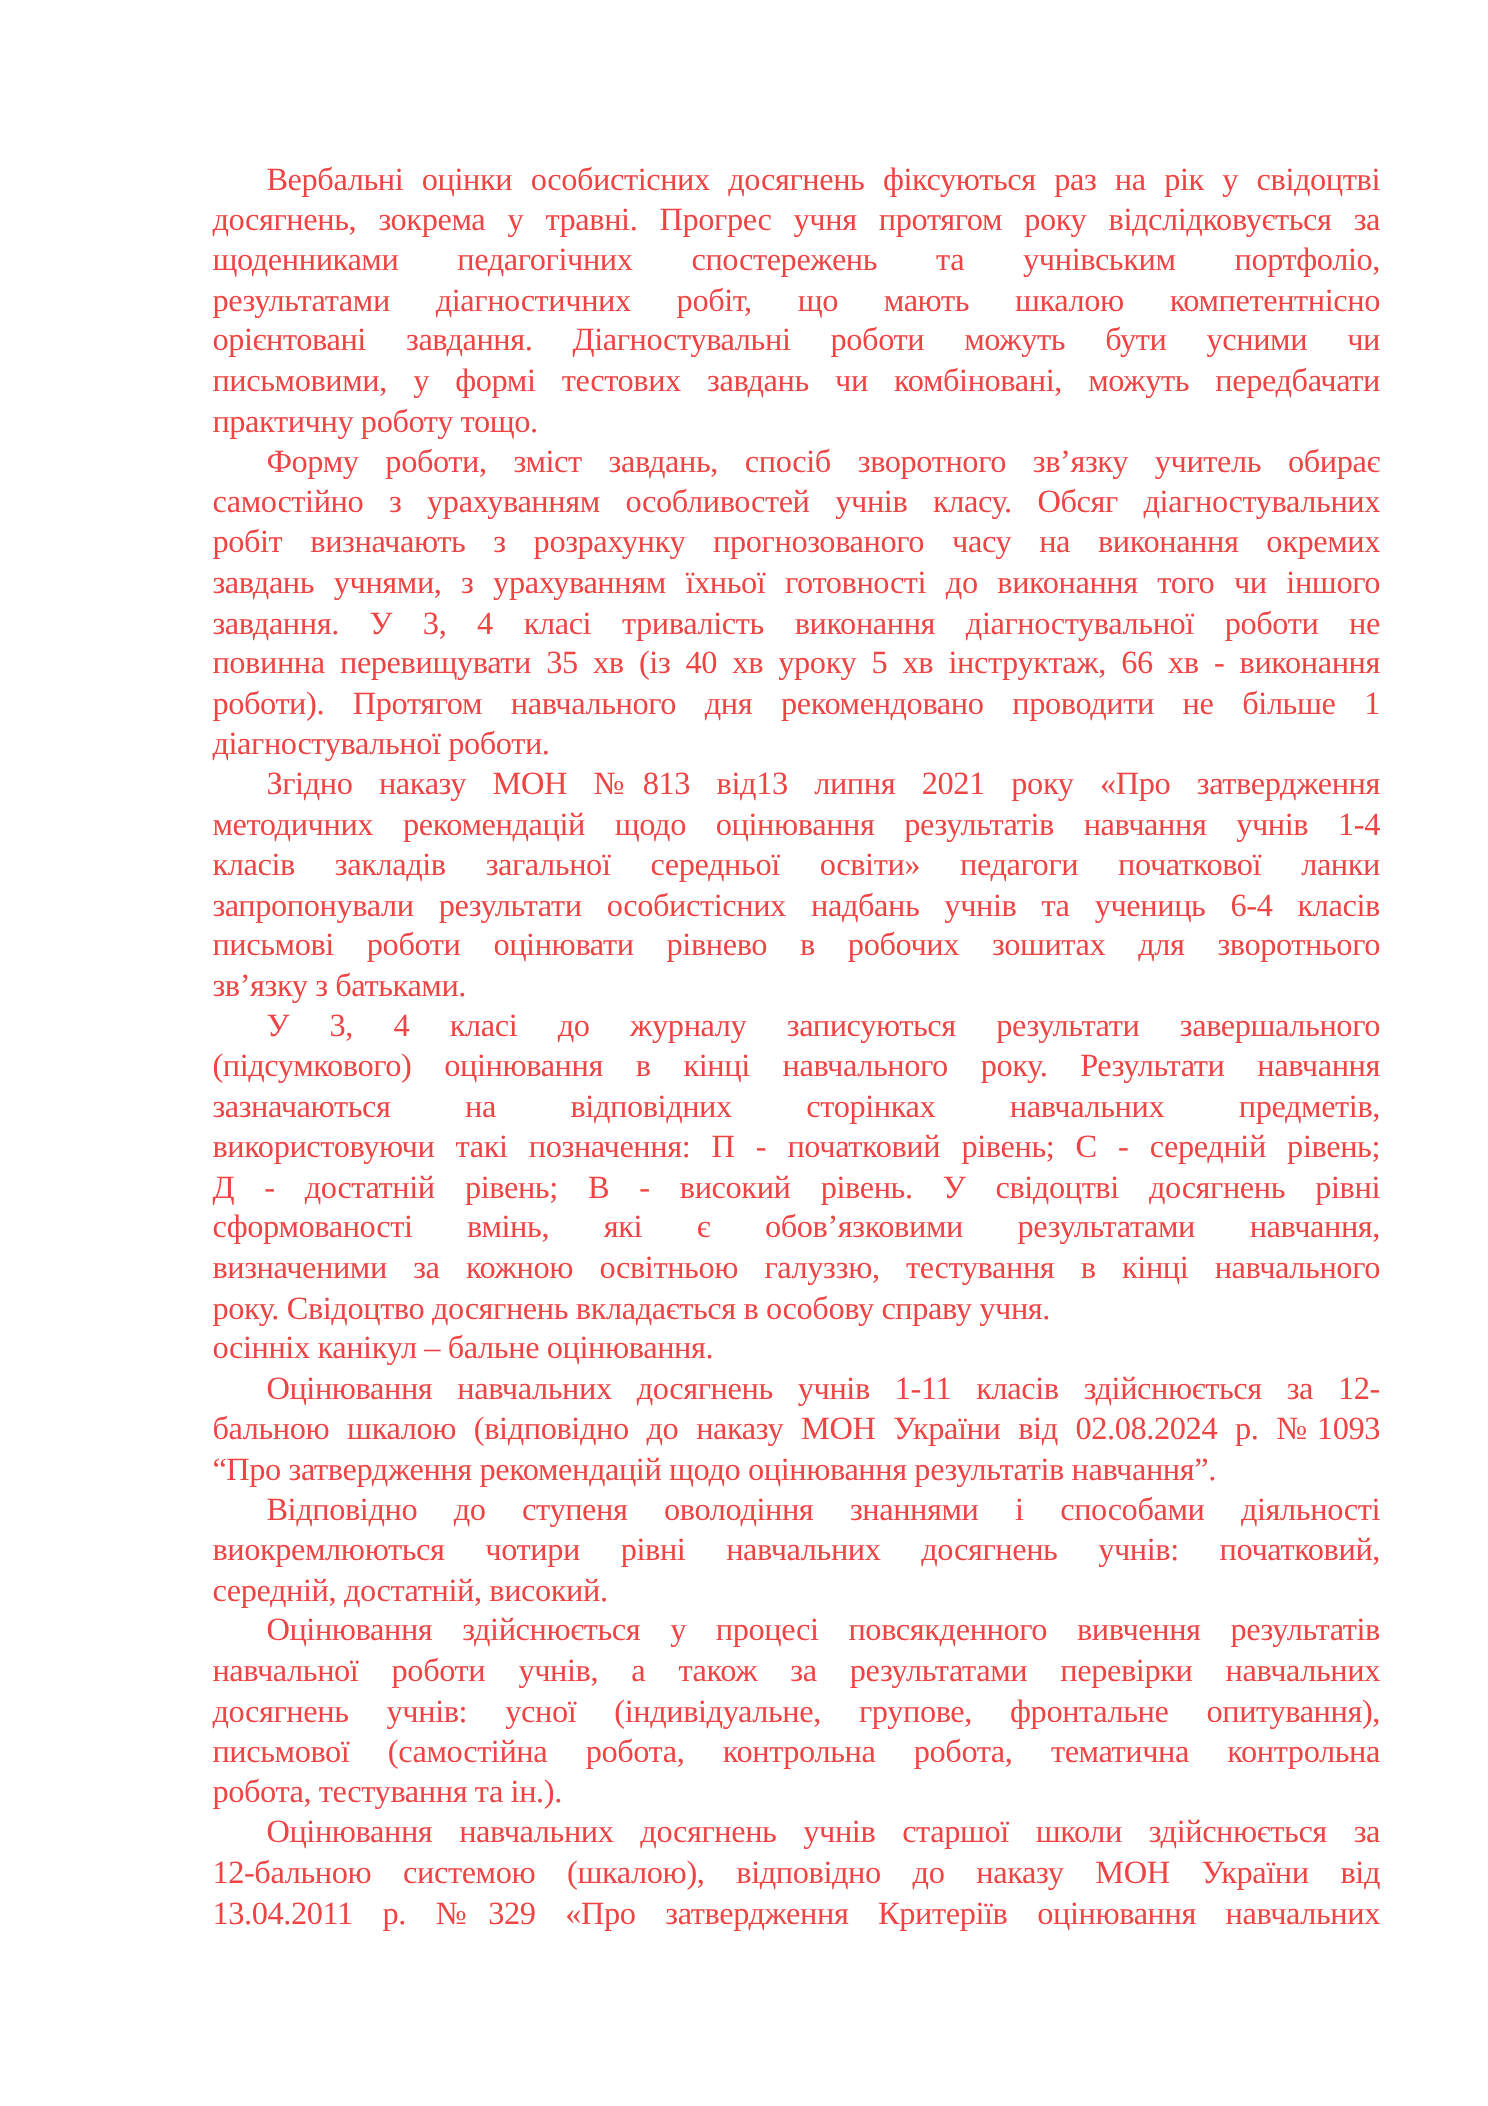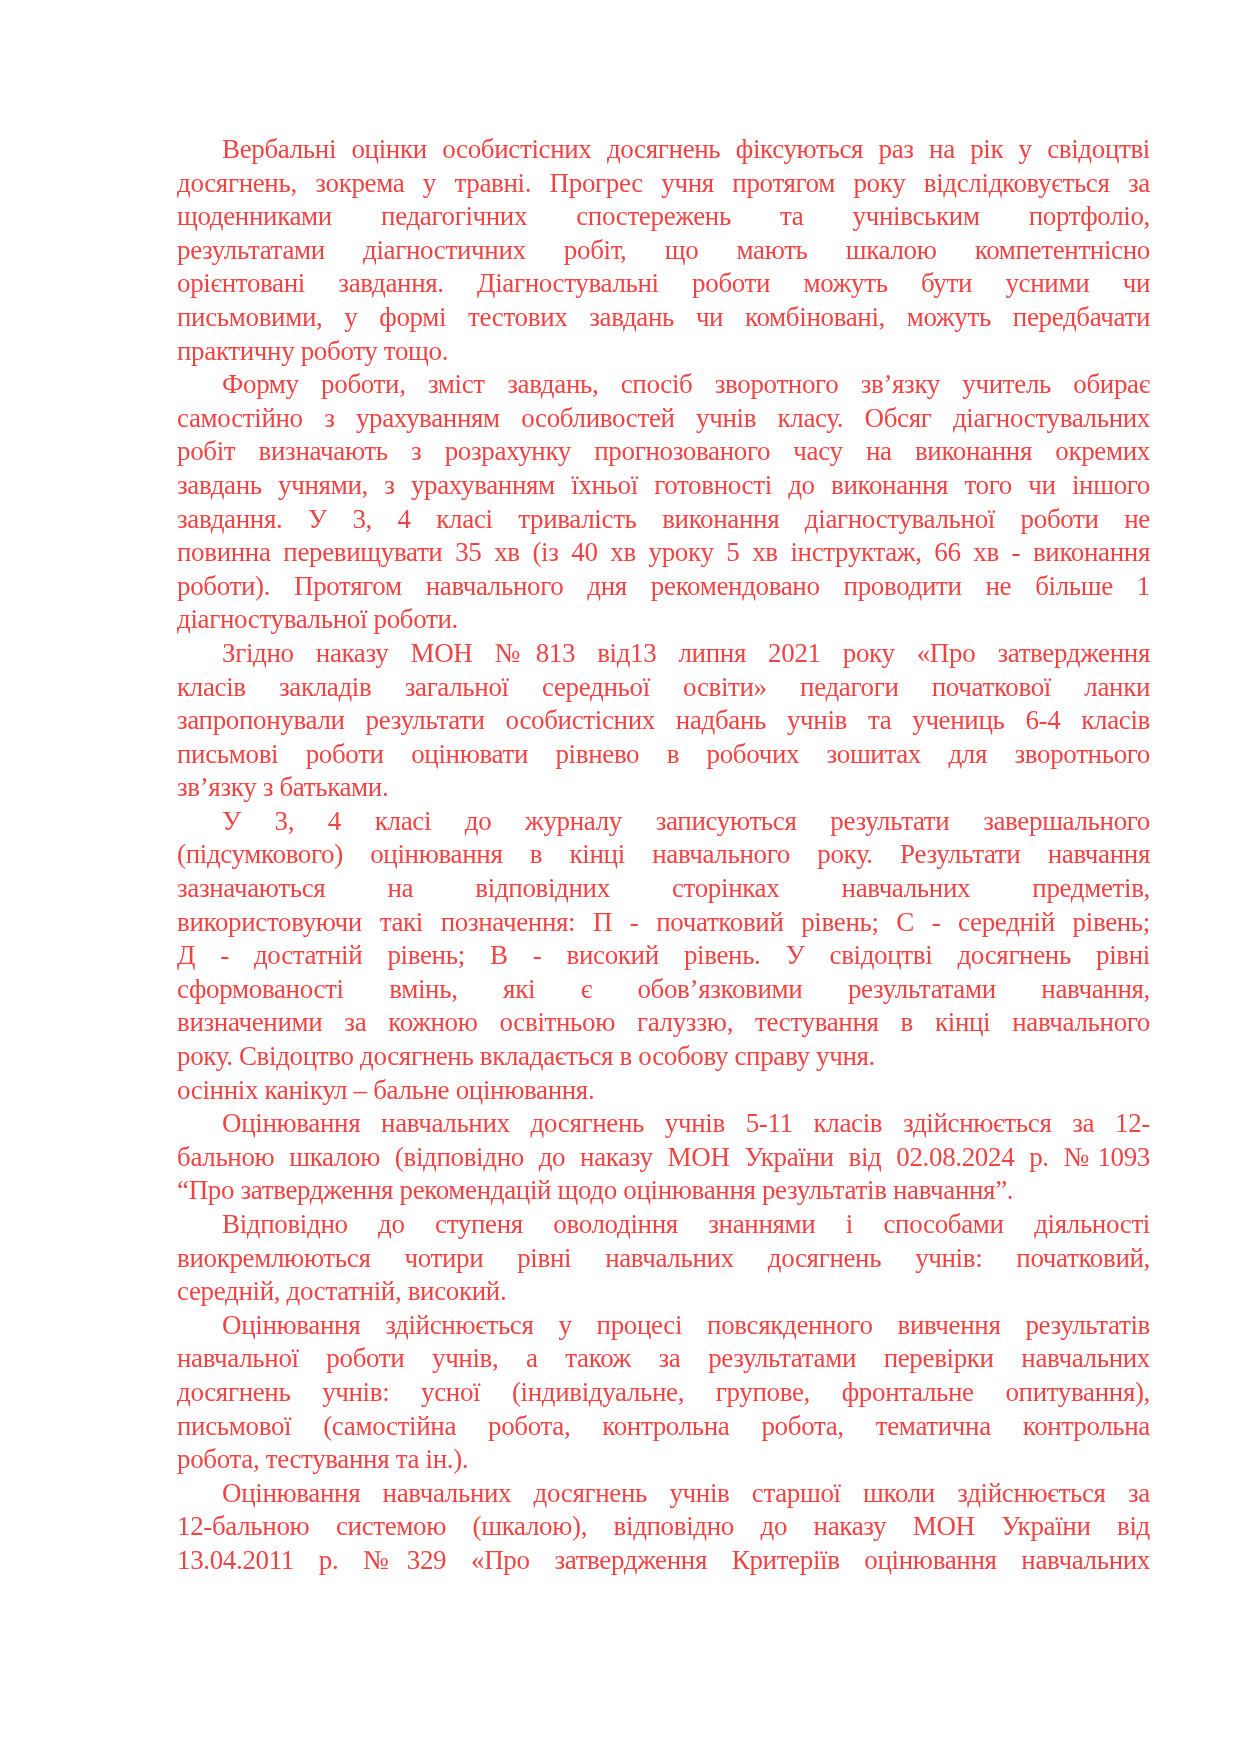--- a/index.html
+++ b/index.html
@@ -55,40 +55,41 @@
       <span class="line">самостійно з урахуванням особливостей учнів класу. Обсяг діагностувальних</span>
       <span class="line">робіт визначають з розрахунку прогнозованого часу на виконання окремих</span>
       <span class="line">завдань учнями, з урахуванням їхньої готовності до виконання того чи іншого</span>
       <span class="line">завдання. У 3, 4 класі тривалість виконання діагностувальної роботи не</span>
       <span class="line">повинна перевищувати 35 хв (із 40 хв уроку 5 хв інструктаж, 66 хв - виконання</span>
       <span class="line">роботи). Протягом навчального дня рекомендовано проводити не більше 1</span>
       <span class="line last">діагностувальної роботи.</span>
     </div>
     <div class="para">
       <span class="line first">Згідно наказу МОН №813 від13 липня 2021 року «Про затвердження</span>
+      <span class="line">методичних рекомендацій щодо оцінювання результатів навчання учнів 1-4</span>
       <span class="line">класів закладів загальної середньої освіти»  педагоги початкової ланки</span>
       <span class="line">запропонували  результати особистісних надбань учнів та учениць 6-4 класів</span>
       <span class="line">письмові роботи оцінювати рівнево в робочих зошитах для зворотнього</span>
       <span class="line last">зв’язку з батьками.</span>
     </div>
     <div class="para">
       <span class="line first">У 3, 4 класі до журналу записуються  результати завершального</span>
       <span class="line">(підсумкового) оцінювання в кінці навчального року. Результати навчання</span>
       <span class="line">зазначаються на відповідних сторінках навчальних предметів,</span>
       <span class="line">використовуючи такі позначення: П - початковий рівень; С - середній рівень;</span>
       <span class="line">Д - достатній рівень; В - високий рівень. У свідоцтві досягнень рівні</span>
       <span class="line">сформованості вмінь, які є обов’язковими результатами навчання,</span>
       <span class="line">визначеними за кожною освітньою галуззю, тестування в кінці навчального</span>
       <span class="line last">року. Свідоцтво досягнень вкладається в особову справу учня.</span>
     </div>
     <div class="para">
       <span class="line last">осінніх канікул – бальне оцінювання.</span>
     </div>
     <div class="para">
-      <span class="line first">Оцінювання навчальних досягнень учнів 5-11 класів здійснюється за 12-</span>
+      <span class="line first">Оцінювання навчальних досягнень учнів 1-11 класів здійснюється за 12-</span>
       <span class="line">бальною шкалою (відповідно до наказу МОН України від 02.08.2024 р. №1093</span>
       <span class="line last">“Про затвердження рекомендацій щодо оцінювання результатів навчання”.</span>
     </div>
     <div class="para">
       <span class="line first">Відповідно до ступеня оволодіння знаннями і способами діяльності</span>
       <span class="line">виокремлюються чотири рівні навчальних досягнень учнів: початковий,</span>
       <span class="line last">середній, достатній, високий.</span>
     </div>
     <div class="para">
       <span class="line first">Оцінювання здійснюється у процесі повсякденного вивчення результатів</span>

